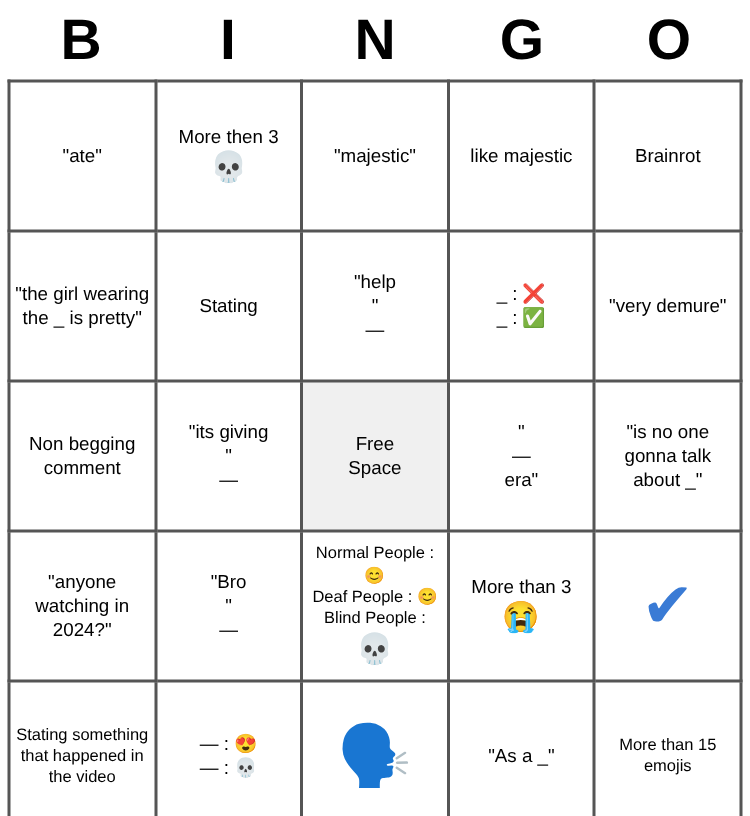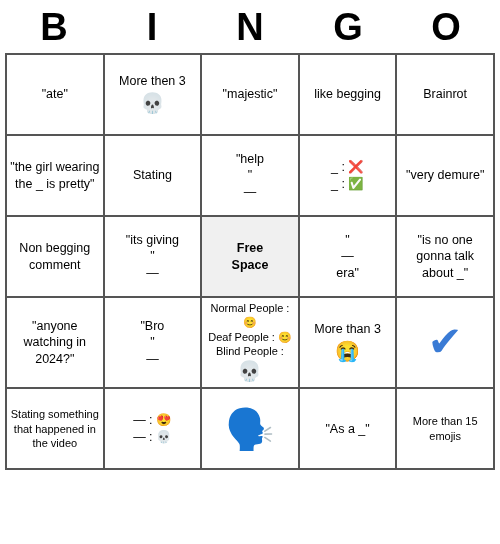--- a/index.html
+++ b/index.html
@@ -28,31 +28,31 @@
       text-align: center;
       color: #000;
     }
     .bingo-grid {
       width: 490px;
       border-collapse: collapse;
     }
     .bingo-grid td {
       border: 2px solid #555;
       width: 98px;
-      height: 81px;
+      height: 100px;
       text-align: center;
       vertical-align: middle;
       font-size: 12.5px;
       padding: 3px;
       line-height: 1.3;
       color: #000;
     }
     .free-space {
       background: #f0f0f0;
-      font-weight: bold;
+      font-weight: normal;
       font-size: 15px;
       margin-top: 48px;
     }
     .emoji-large {
       font-size: 20px;
     }
   </style>
 </head>
 <body>
 
@@ -63,21 +63,21 @@
   <span class="bingo-letter">G</span>
   <span class="bingo-letter">O</span>
 </div>
 
 <table class="bingo-grid">
   <tbody>
       <tr>
     <td>"ate"</td>
     <td>More then 3<br><span class="emoji-large">💀</span></td>
     <td>"majestic"</td>
-    <td>like begging</td>
+    <td>like majestic</td>
     <td>Brainrot</td>
   </tr>
   <tr>
     <td>"the girl wearing the _ is pretty"</td>
     <td>Stating</td>
     <td>"help<br>"<br>—</td>
     <td>_ : ❌<br>_ : ✅</td>
     <td>"very demure"</td>
   </tr>
   <tr>

